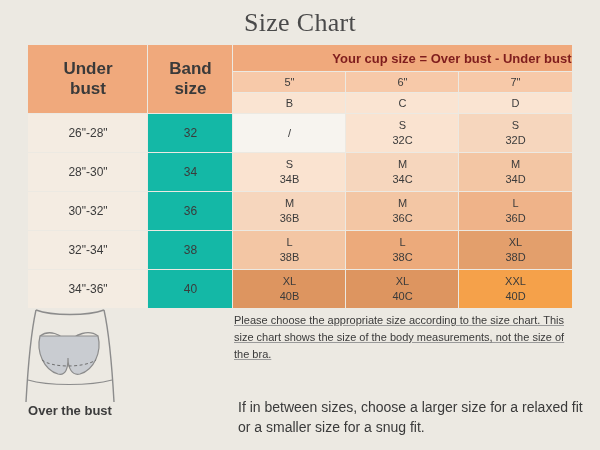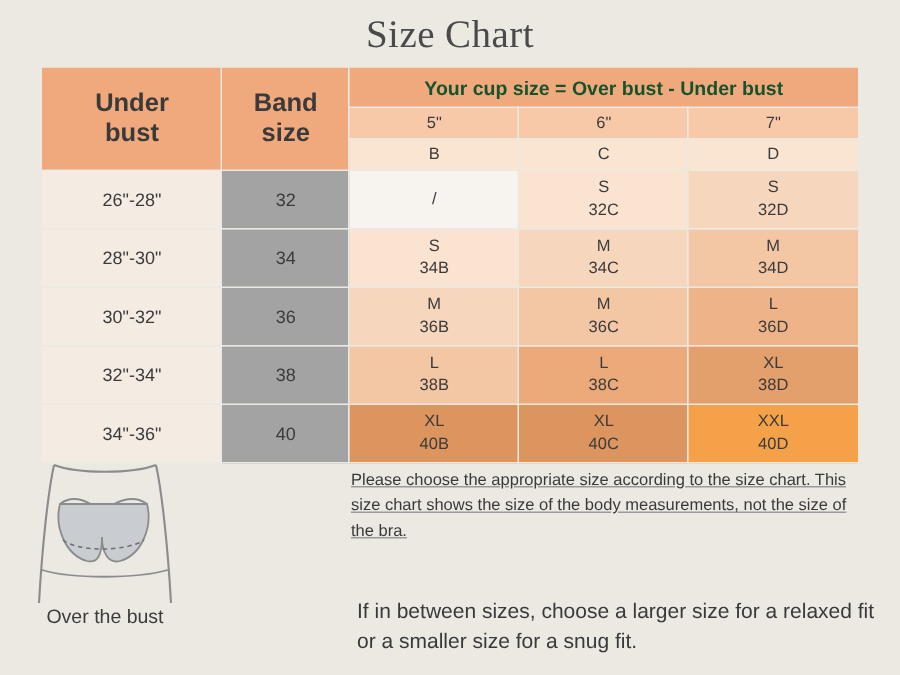--- a/index.html
+++ b/index.html
@@ -35,40 +35,41 @@
   .hdr-under,.hdr-band{
     background:#f0a97c;
     font-weight:bold;
     font-size:17px;
     color:#3a3a3a;
   }
   .hdr-cup{
     background:#f0a97c;
     font-weight:bold;
     font-size:13px;
-    color:#14532d;
+    color:#7f1d1d;
     height:26px;
+    text-align:right;
   }
   .sub-inch{
     background:#f7c9a9;
     height:20px;
     font-size:11px;
   }
   .sub-letter{
     background:#fae4d2;
     height:20px;
     font-size:11px;
   }
   .rowlabel{
     background:#f4ece2;
     font-size:12px;
     height:38px;
   }
   .bandcell{
-    background:#a3a3a3;
+    background:#14b8a6;
     font-size:12px;
   }
   .cell{
     height:38px;
     line-height:1.35;
     font-size:11px;
   }
   .cell .big{display:block;}
   
   .s0{background:#f7f4ef;}
@@ -83,20 +84,21 @@
 
   
   #lower{
     position:absolute;
     left:0;top:306px;
     width:600px;height:144px;
   }
   .figwrap{
     position:absolute;
     top:0;
+    font-weight:bold;
   }
   #fig1{left:18px;}
   #fig2{left:128px;}
   .figcap{
     text-align:center;
     font-size:13px;
     color:#3c3c3c;
     line-height:1.15;
   }
   #note1{

